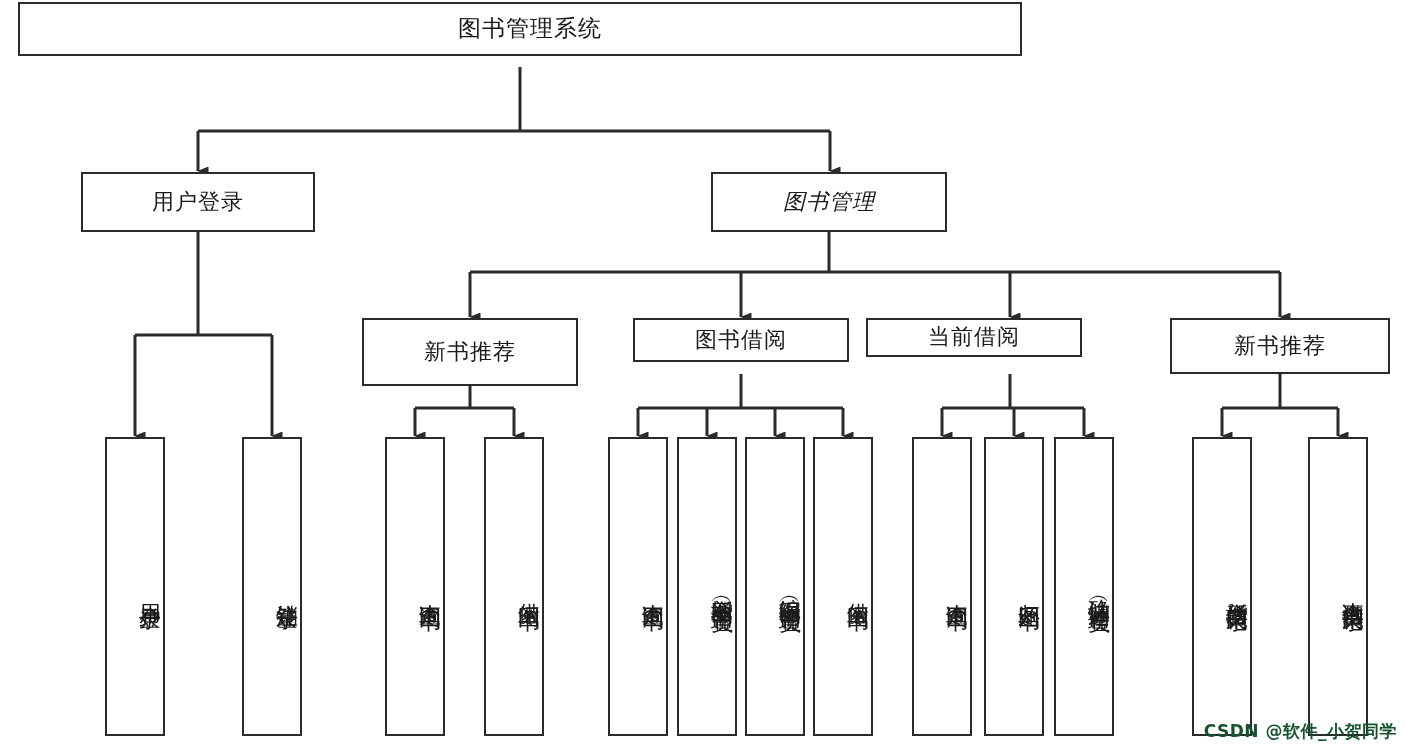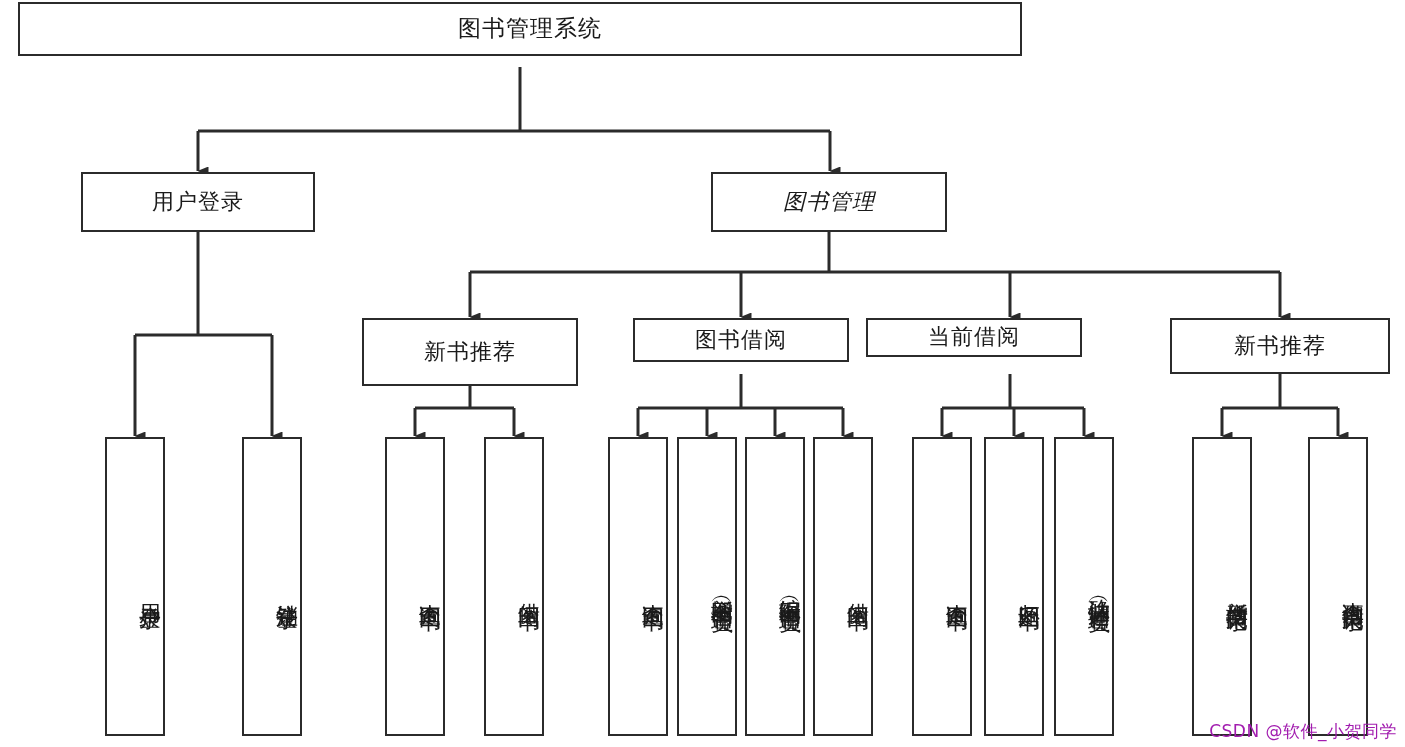--- a/index.html
+++ b/index.html
@@ -59,24 +59,25 @@
     display: block;
   }
   .node-root {
     font-size: 23px;
   }
   #watermark {
     position: absolute;
     right: 8px;
     bottom: 4px;
     font-size: 17px;
-    color: #a21caf;
+    color: #14532d;
     letter-spacing: 0.5px;
     white-space: nowrap;
     user-select: none;
+    font-weight: bold;
   }
 </style>
 </head>
 <body>
 
 <div id="diagram-root">
 
   <svg id="edge-layer" viewBox="0 0 1405 747" xmlns="http://www.w3.org/2000/svg">
     <defs>
       <marker id="arrowhead" markerWidth="9" markerHeight="11" refX="4.5" refY="10.5" orient="auto" markerUnits="userSpaceOnUse">

